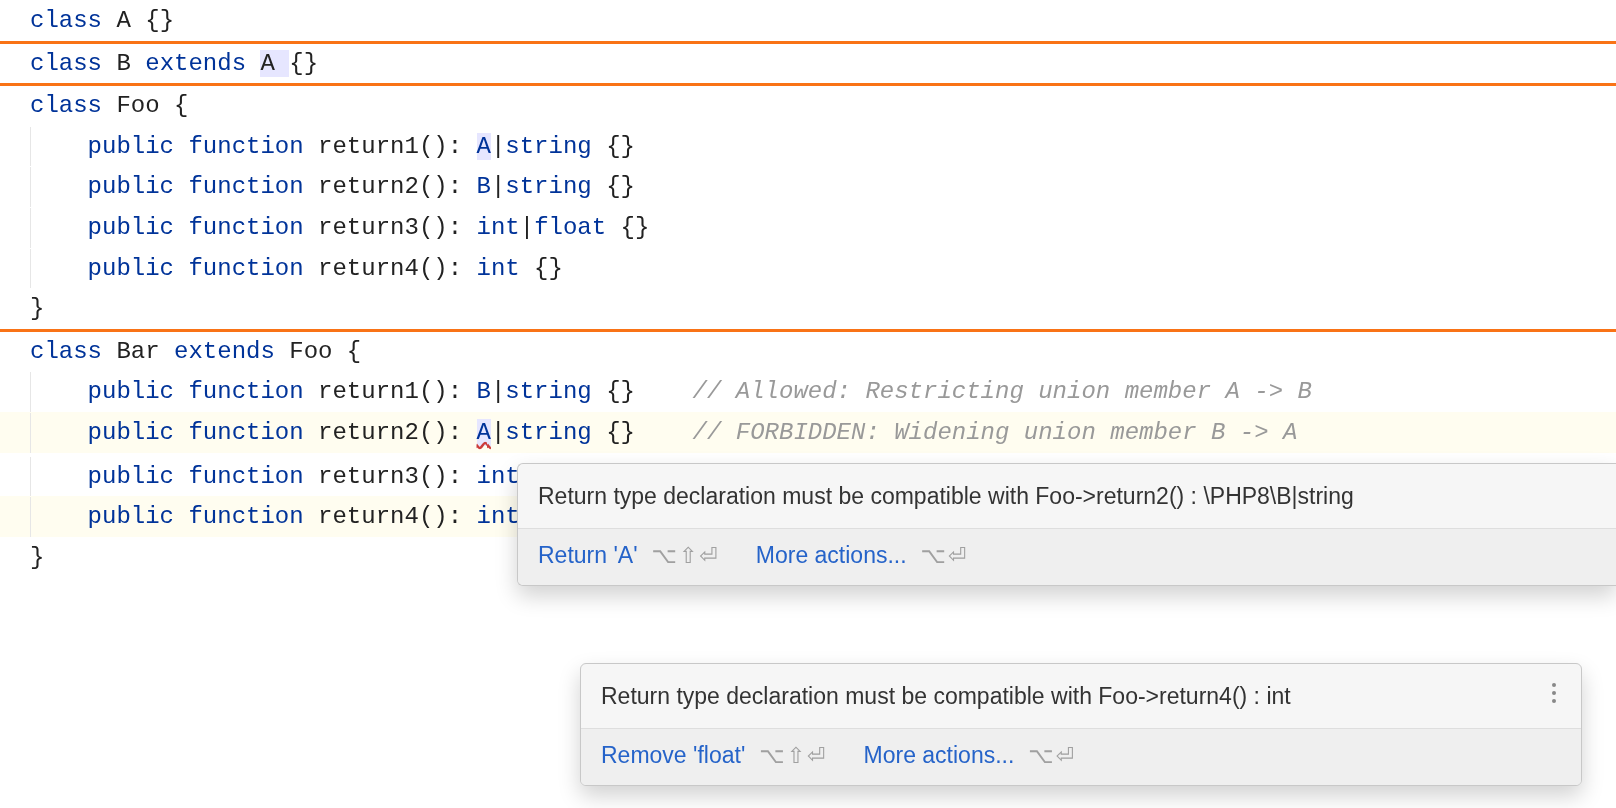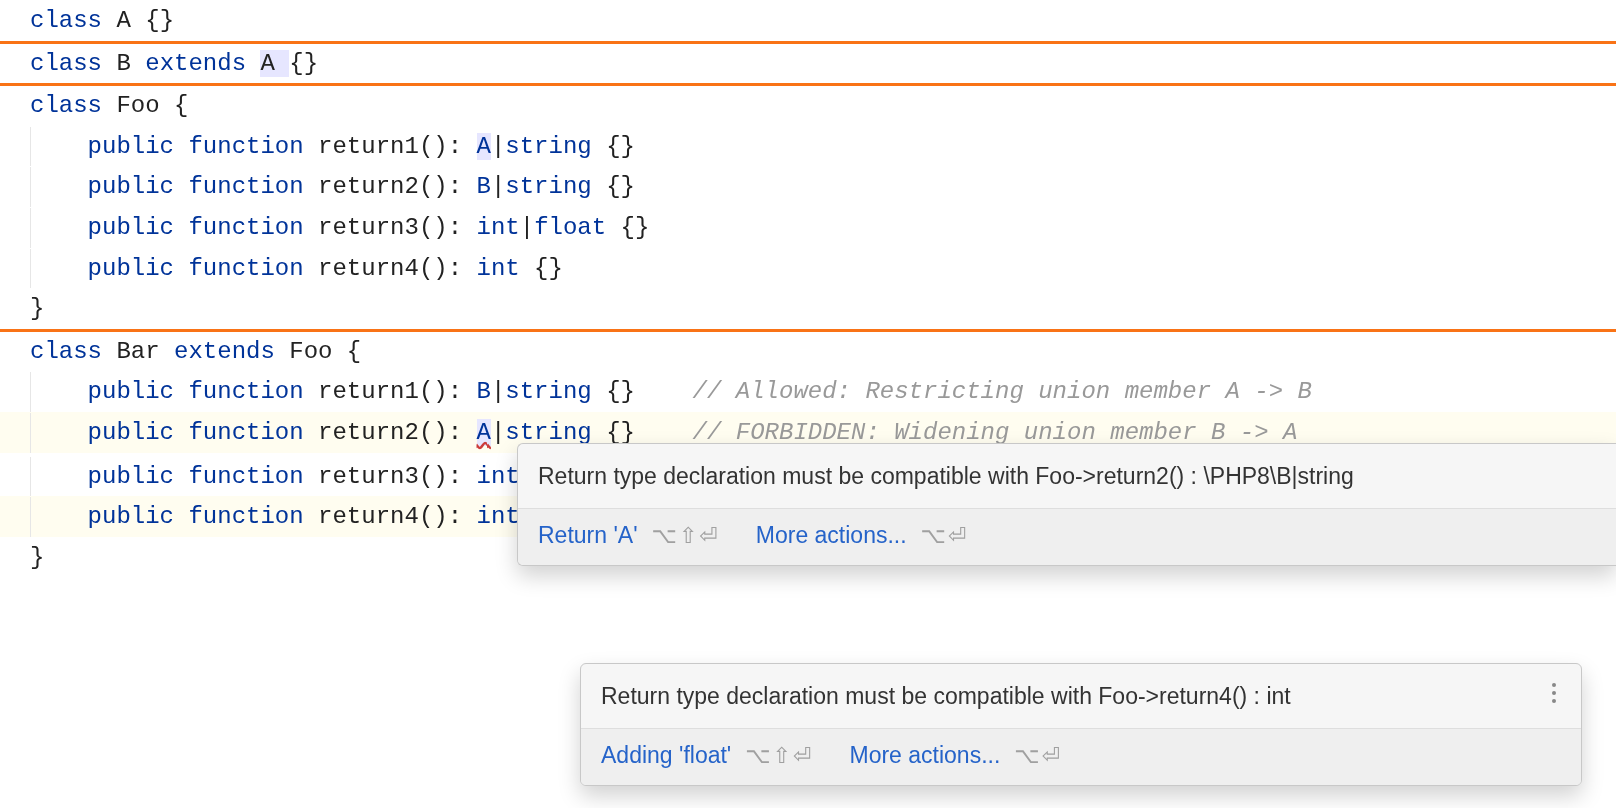--- a/index.html
+++ b/index.html
@@ -132,21 +132,21 @@
   <div class="line indent"><span></span></div>
   <div class="line indent"><span></span></div>
   <div class="line indent"><span></span></div>
 
   <div class="line indent"><span>    </span><span class="kw">public </span><span class="kw">function </span><span class="fn">return3</span><span>(): </span><span class="ty">int</span><span> {}</span><span>         </span><span class="cm">// Allowed: Removing return type</span></div>
 
   <div class="line indent warnbg"><span>    </span><span class="kw">public </span><span class="kw">function </span><span class="fn">return4</span><span>(): </span><span class="ty">int</span><span>|</span><span class="ty err">float</span><span> {}</span><span>   </span><span class="cm">// FORBIDDEN: Adding extra return type</span></div>
 
   <div class="line"><span>}</span></div>
 
-  <div class="popup" style="left:517px; top:443px; right:0; border-right:none; border-top-right-radius:0; border-bottom-right-radius:0;">
+  <div class="popup" style="left:517px; top:463px; right:0; border-right:none; border-top-right-radius:0; border-bottom-right-radius:0;">
     <div class="msg">Return type declaration must be compatible with Foo-&gt;return2() : \PHP8\B|string</div>
     <div class="actions">
       <div class="action">
         <span>Return 'A'</span>
         <span class="kbd">⌥⇧⏎</span>
       </div>
       <div class="action">
         <span>More actions...</span>
         <span class="kbd">⌥⏎</span>
       </div>
@@ -155,21 +155,21 @@
 
   <div class="popup" style="left:580px; top:663px; width:1000px;">
     <div class="more-btn">
         <span></span>
         <span></span>
         <span></span>
       </div>
     <div class="msg">Return type declaration must be compatible with Foo-&gt;return4() : int</div>
     <div class="actions">
       <div class="action">
-        <span>Adding 'float'</span>
+        <span>Remove 'float'</span>
         <span class="kbd">⌥⇧⏎</span>
       </div>
       <div class="action">
         <span>More actions...</span>
         <span class="kbd">⌥⏎</span>
       </div>
     </div>
   </div>
 
 </div>

